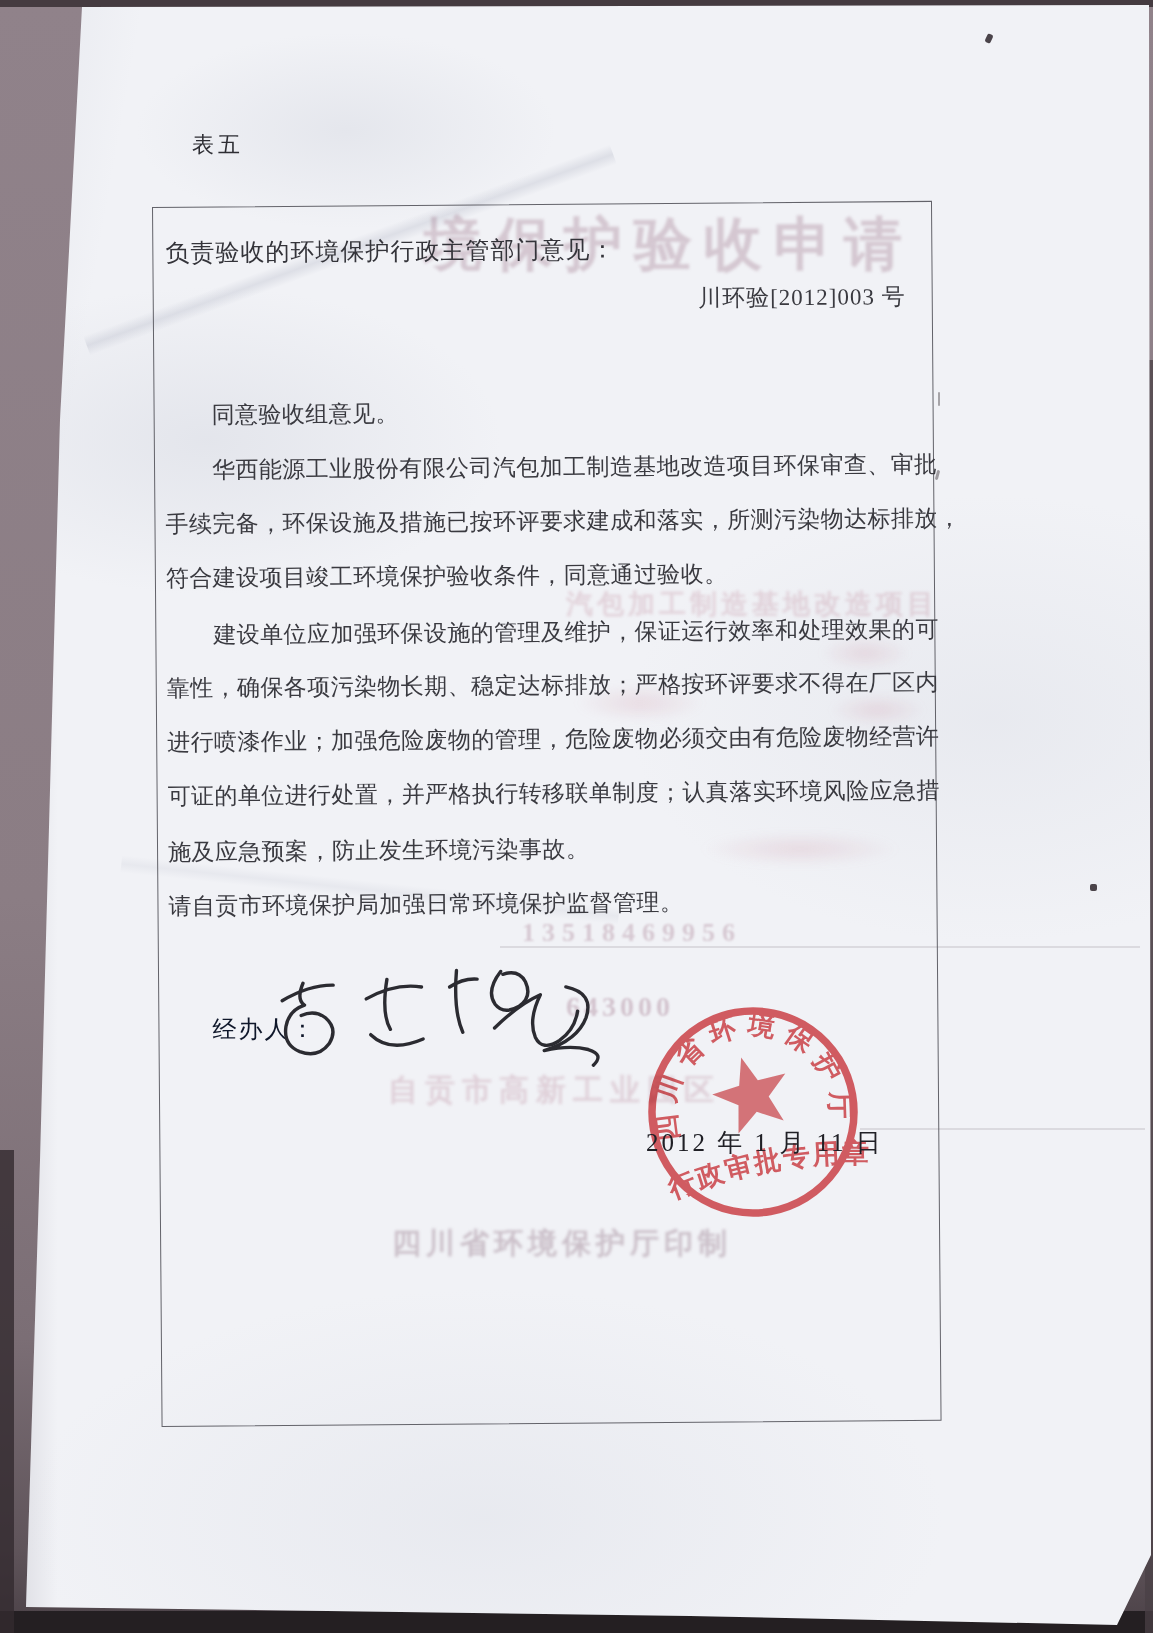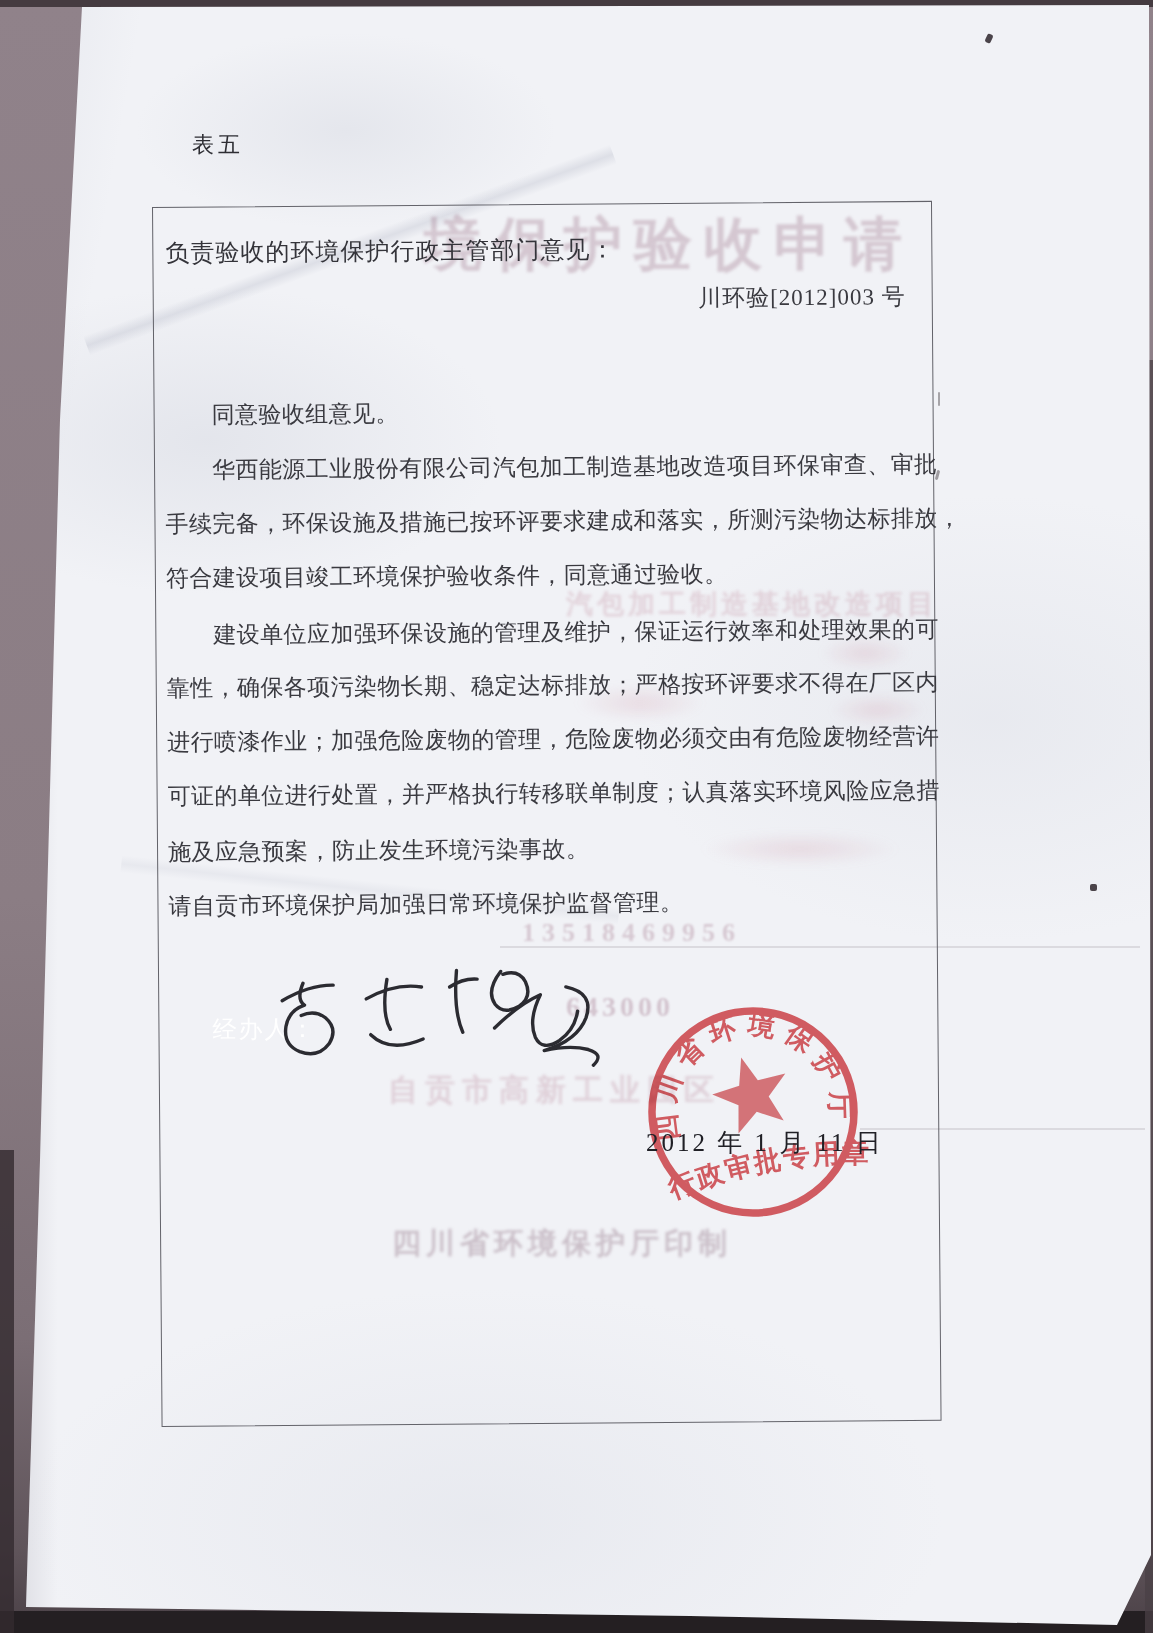--- a/index.html
+++ b/index.html
@@ -37,21 +37,21 @@
   
   #opinion-box{left:152px;top:207px;width:778px;height:1218px;
     border:1.5px solid #63636a;transform:rotate(-0.45deg);transform-origin:0 0;}
   #box-heading{left:12px;top:29px;font-size:24px;color:#34343a;letter-spacing:1px;}
   #doc-number{right:26px;top:79px;font-size:23px;color:#3a3a40;letter-spacing:1px;}
   .bodyline{left:10px;width:762px;font-size:23px;color:#3a3a40;letter-spacing:.4px;white-space:nowrap;}
   .indent{padding-left:47px;}
   #line-0{top:192px;}#line-1{top:247px;}#line-2{top:301px;}#line-3{top:355px;}
   #line-4{top:412px;}#line-5{top:465px;}#line-6{top:519px;}#line-7{top:573px;}
   #line-8{top:629px;}#line-9{top:683px;}
-  #handler-label{left:53px;top:806px;font-size:24px;color:#ffffff;letter-spacing:2px;}
+  #handler-label{left:53px;top:806px;font-size:24px;color:#0f172a;letter-spacing:2px;}
 
   
   .ghost{pointer-events:none;font-weight:bold;white-space:nowrap;}
   #ghost-title{left:424px;top:206px;font-size:58px;letter-spacing:12px;color:rgba(158,118,138,.34);filter:blur(1.6px);}
   #ghost-project{left:566px;top:586px;font-size:27px;letter-spacing:4px;color:rgba(192,138,156,.30);filter:blur(1.4px);}
   #ghost-phone{left:522px;top:918px;font-size:26px;letter-spacing:7px;color:rgba(168,128,148,.36);filter:blur(1px);}
   #ghost-postcode{left:566px;top:991px;font-size:28px;letter-spacing:4px;color:rgba(168,128,148,.40);filter:blur(1px);}
   #ghost-address{left:388px;top:1070px;font-size:30px;letter-spacing:7px;color:rgba(188,136,154,.32);filter:blur(1.5px);}
   #ghost-printer{left:392px;top:1224px;font-size:29px;letter-spacing:5px;color:rgba(146,116,132,.40);filter:blur(1.5px);}
   .ghost-blob{pointer-events:none;border-radius:50%;filter:blur(4px);background:radial-gradient(ellipse, rgba(200,130,150,.20), transparent 70%);}

